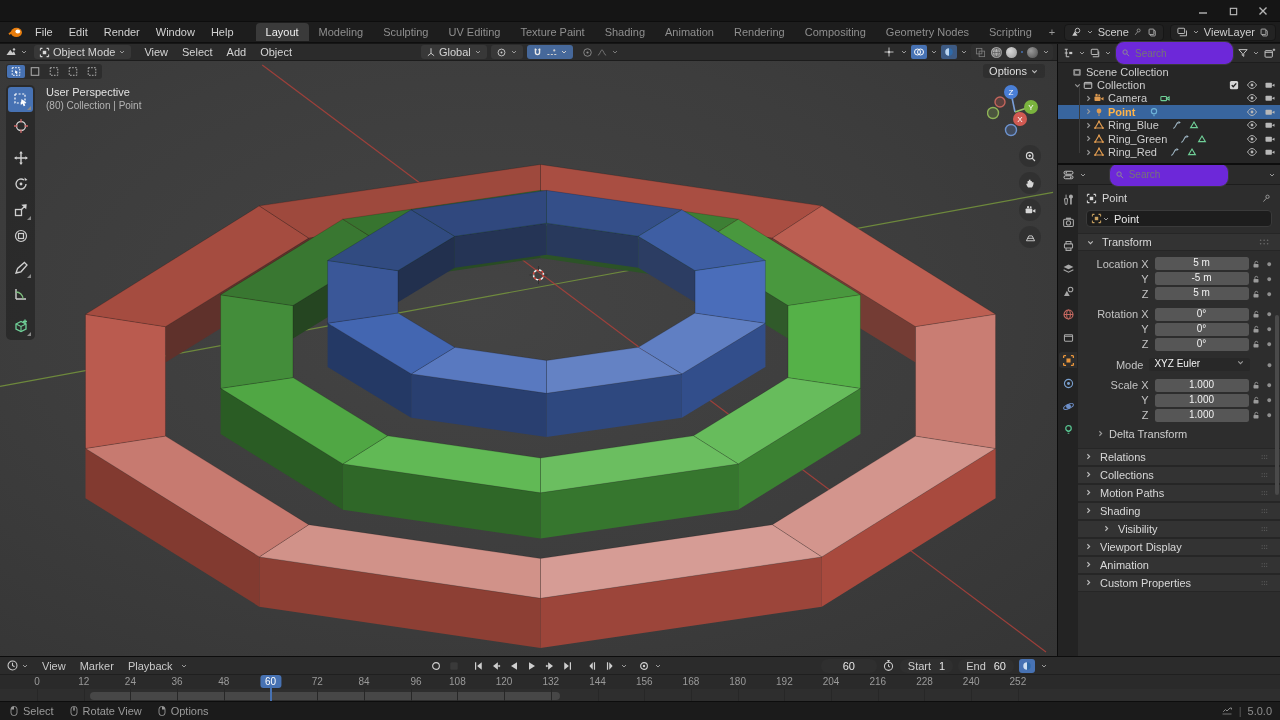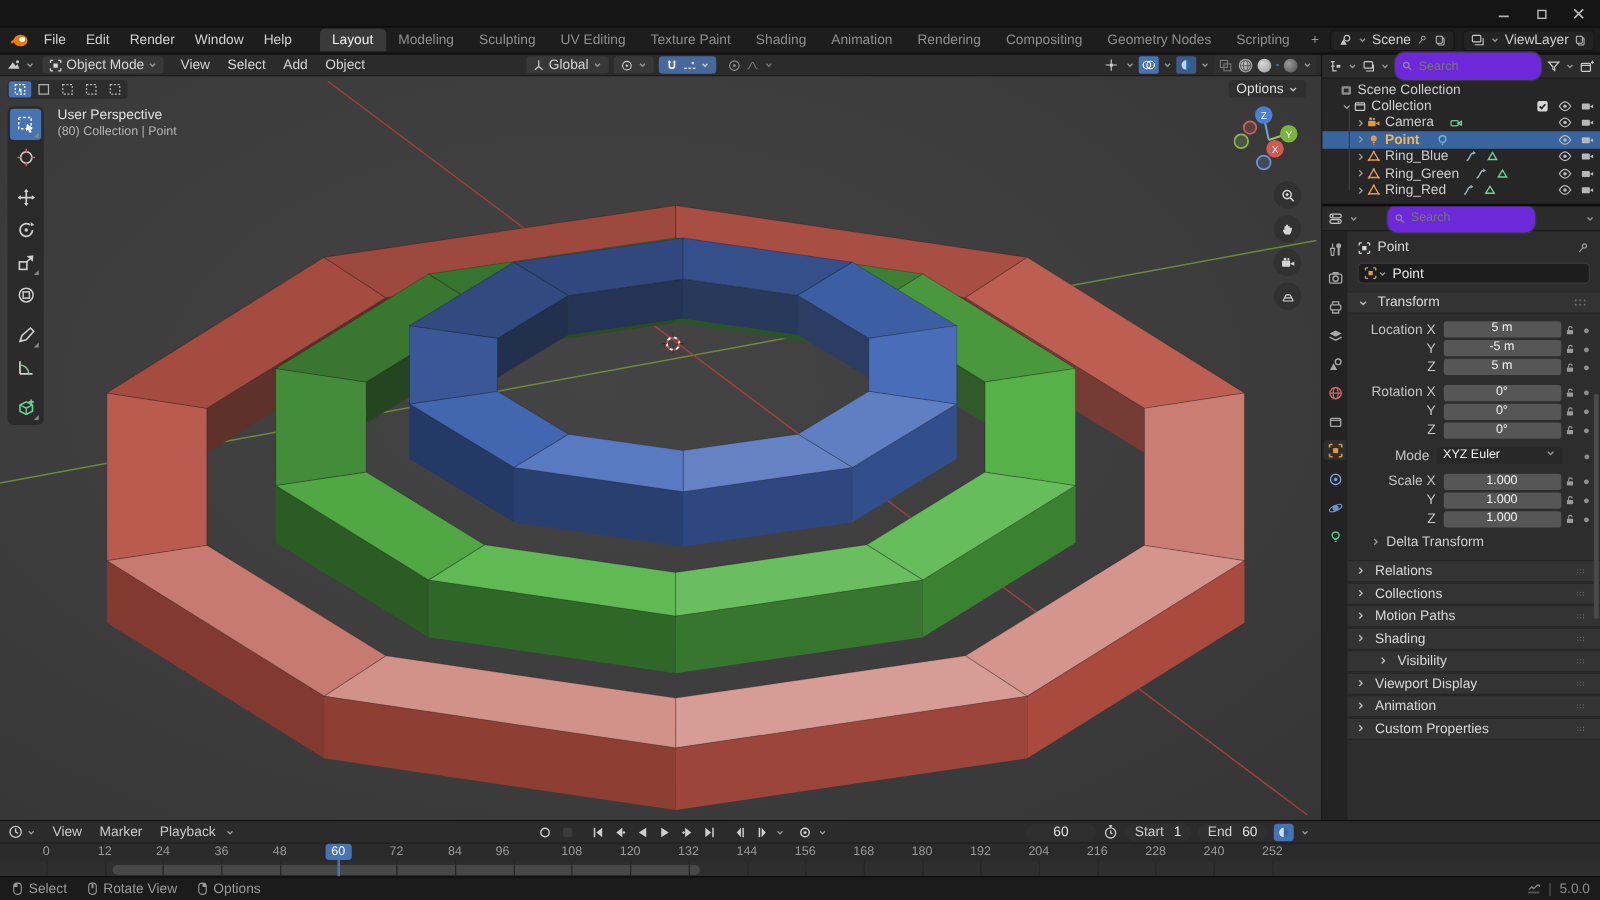--- a/index.html
+++ b/index.html
@@ -1490,21 +1490,21 @@
     </div>
   </div>
   <div class="ruler" id="tl-ruler">
       <span class="tick-lbl" style="left: 37px;">0</span>
       <span class="tick-lbl" style="left: 83.71px;">12</span>
       <span class="tick-lbl" style="left: 130.42px;">24</span>
       <span class="tick-lbl" style="left: 177.13px;">36</span>
       <span class="tick-lbl" style="left: 223.84px;">48</span>
       <span class="tick-lbl" style="left: 317.26px;">72</span>
       <span class="tick-lbl" style="left: 363.97px;">84</span>
-      <span class="tick-lbl" style="left: 402px;">96</span>
+      <span class="tick-lbl" style="left: 416px;">96</span>
       <span class="tick-lbl" style="left: 457.39px;">108</span>
       <span class="tick-lbl" style="left: 504.1px;">120</span>
       <span class="tick-lbl" style="left: 550.81px;">132</span>
       <span class="tick-lbl" style="left: 597.52px;">144</span>
       <span class="tick-lbl" style="left: 644.23px;">156</span>
       <span class="tick-lbl" style="left: 690.94px;">168</span>
       <span class="tick-lbl" style="left: 737.65px;">180</span>
       <span class="tick-lbl" style="left: 784.36px;">192</span>
       <span class="tick-lbl" style="left: 831.07px;">204</span>
       <span class="tick-lbl" style="left: 877.78px;">216</span>

